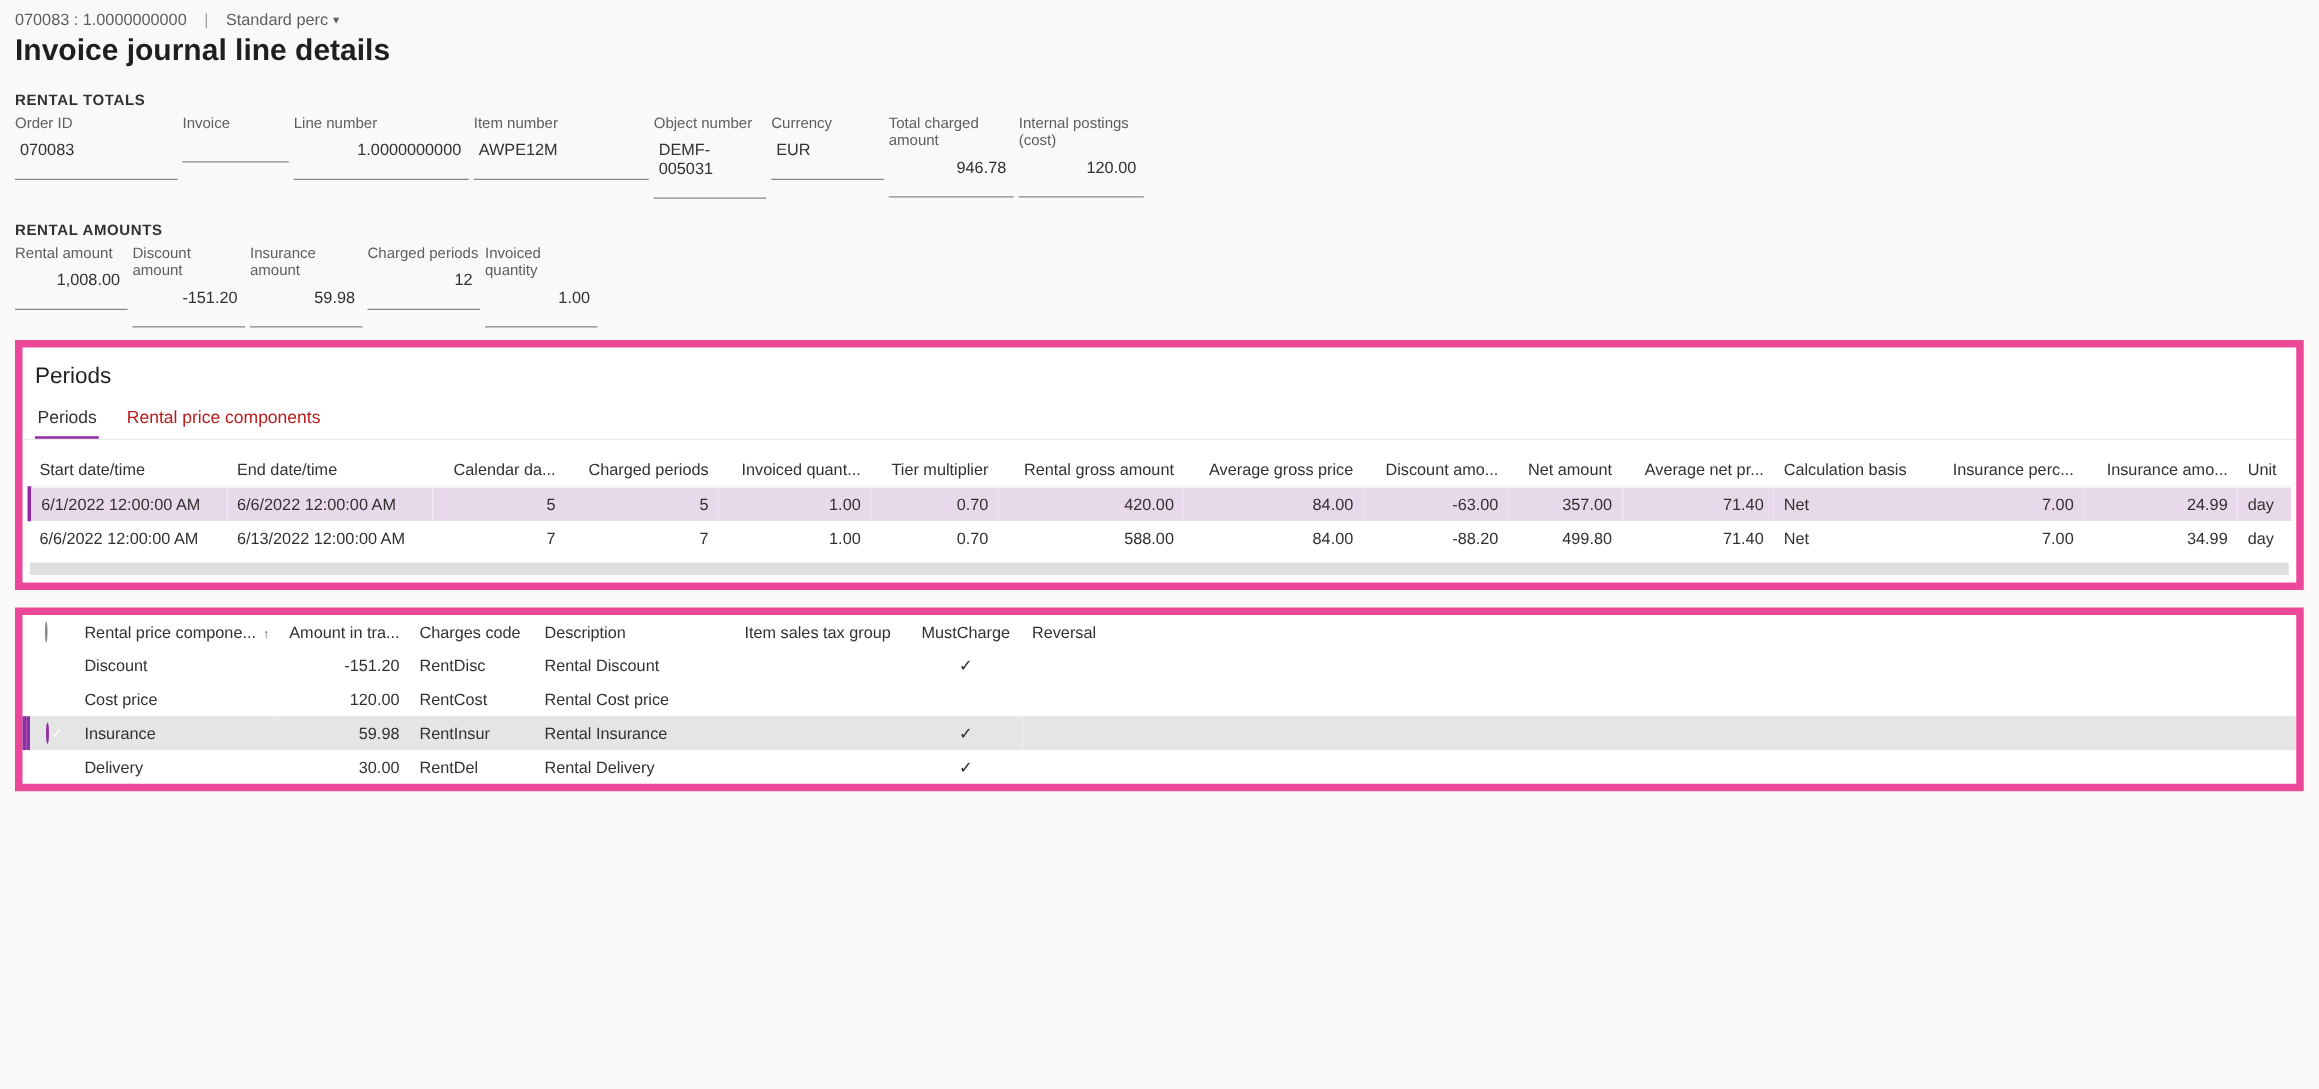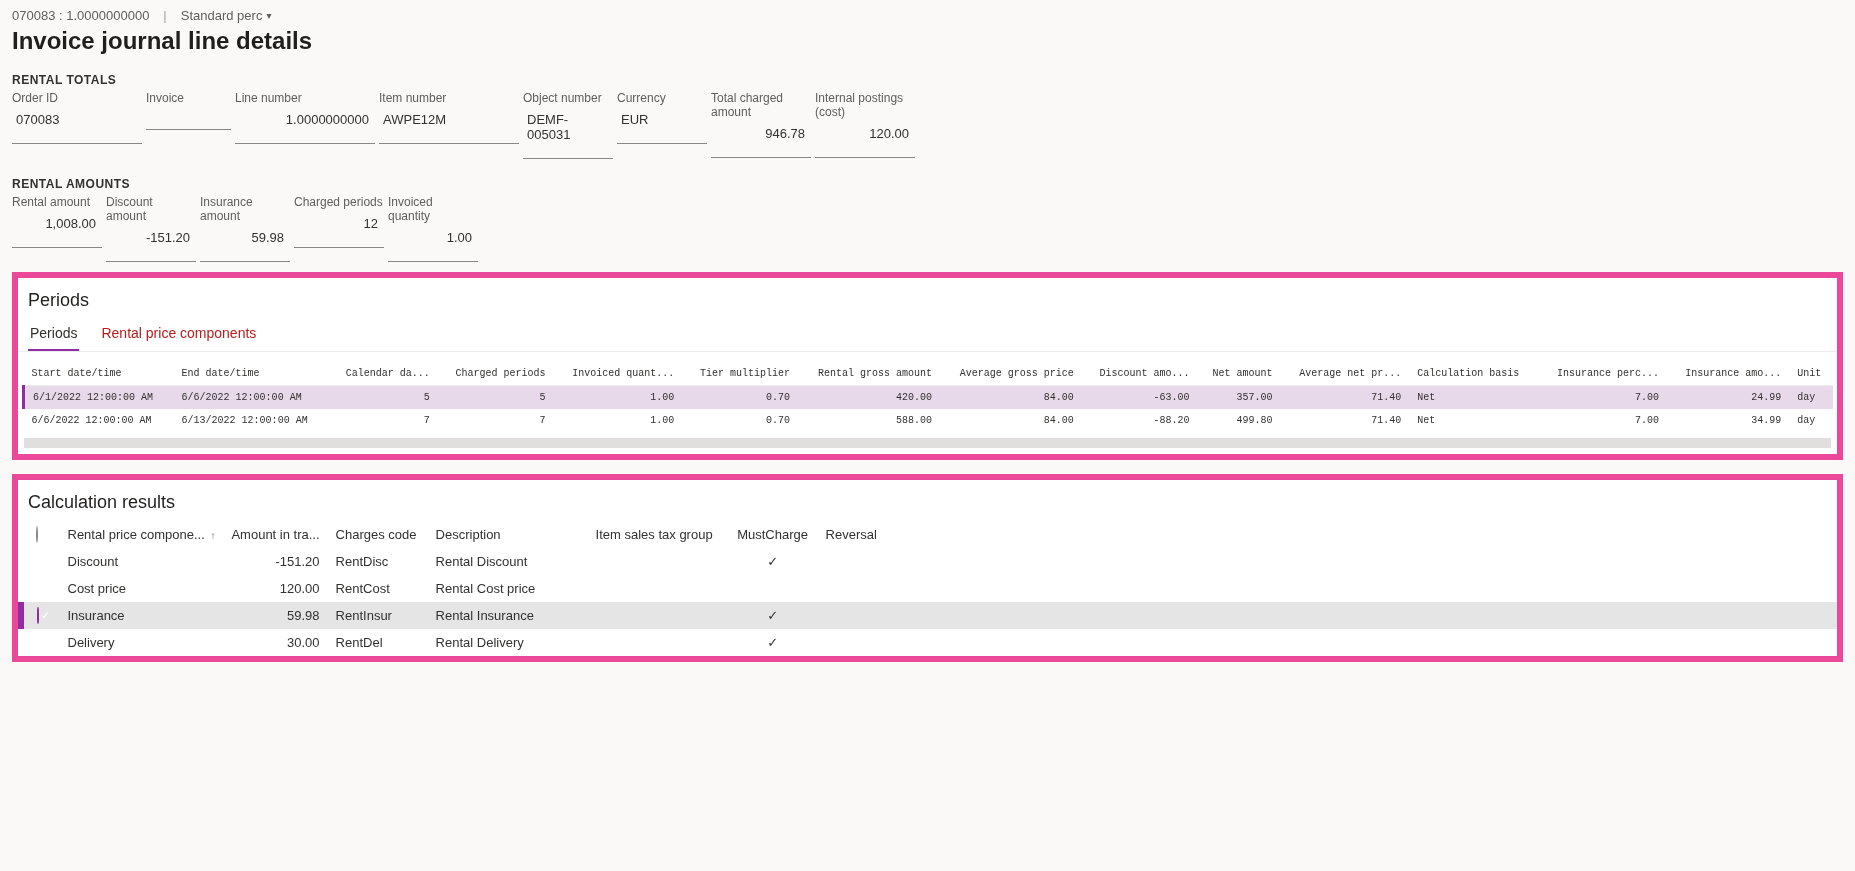--- a/index.html
+++ b/index.html
@@ -97,22 +97,21 @@
     border-bottom-color: #8f2da4;
   }
   .grid-wrap {
     padding: 10px 4px 4px;
     overflow-x: auto;
   }
   table.grid {
     border-collapse: collapse;
     width: 100%;
     min-width: 1500px;
-    font-size: 10px;
-    font-family: Liberation Mono, monospace;
+    font-size: 13px;
   }
   table.grid th {
     text-align: left;
     font-weight: 400;
     color: #323130;
     padding: 6px 8px;
     border-bottom: 1px solid #edebe9;
     white-space: nowrap;
     overflow: hidden;
     text-overflow: ellipsis;
@@ -314,21 +313,20 @@
             <td class="num">34.99</td>
             <td>day</td>
           </tr>
         </tbody>
     </table>
   </div>
   <div class="hscroll"></div>
 </div>
 
 <div class="panel">
-  <div class="panel-title">Calculation results</div>
   <table class="calc-grid">
     <thead>
       <tr>
         <th style="width:40px;">
           <span class="sel-circle"></span>
         </th>
         <th style="width:140px;">
           <span>Rental price compone...</span>
           <span class="sort-arrow">↑</span>
         </th>

